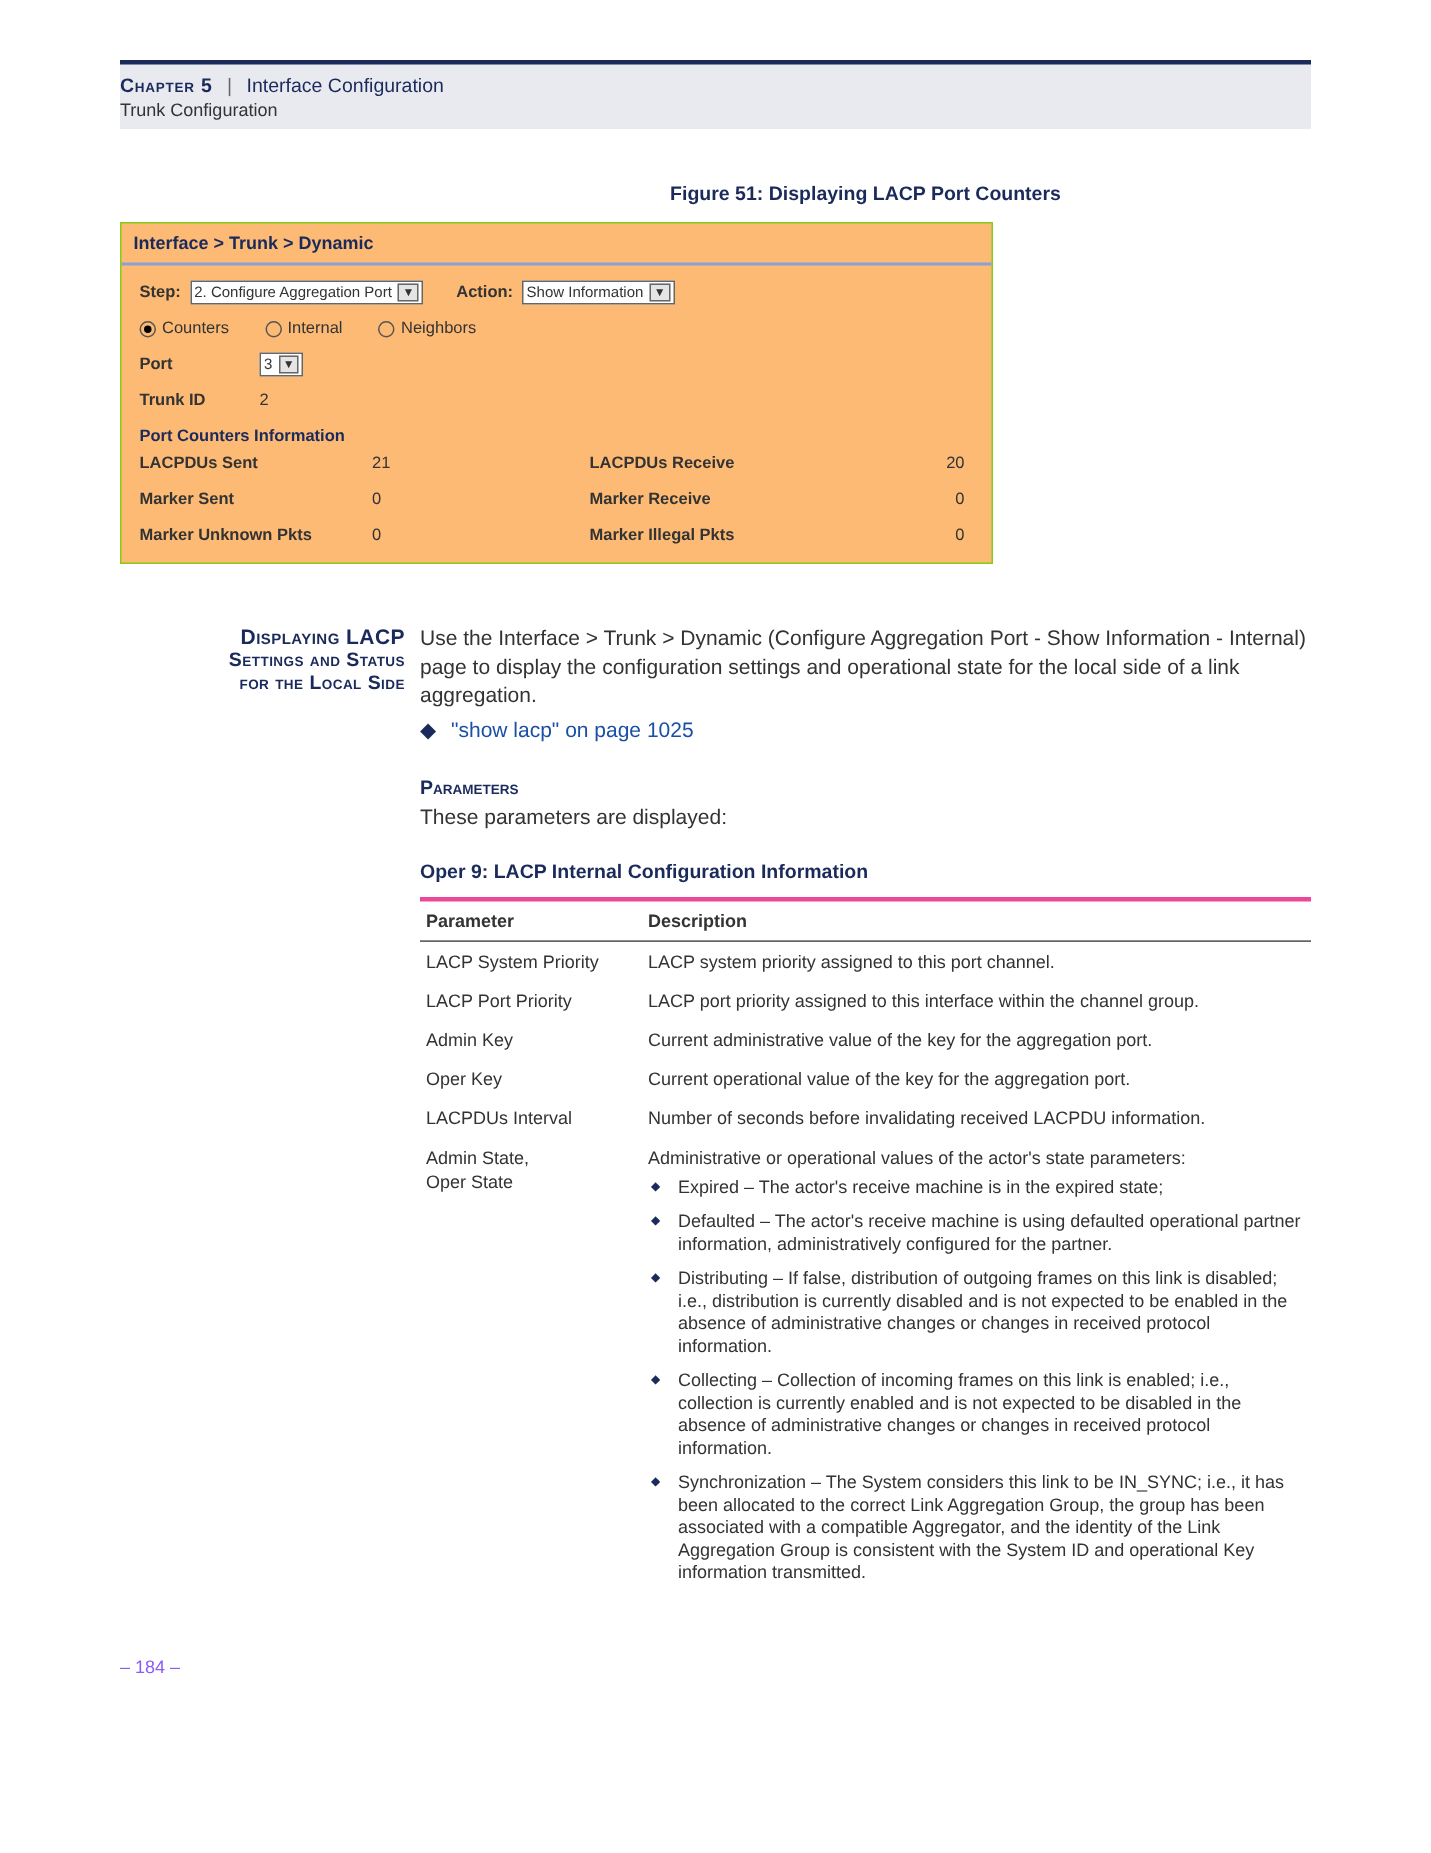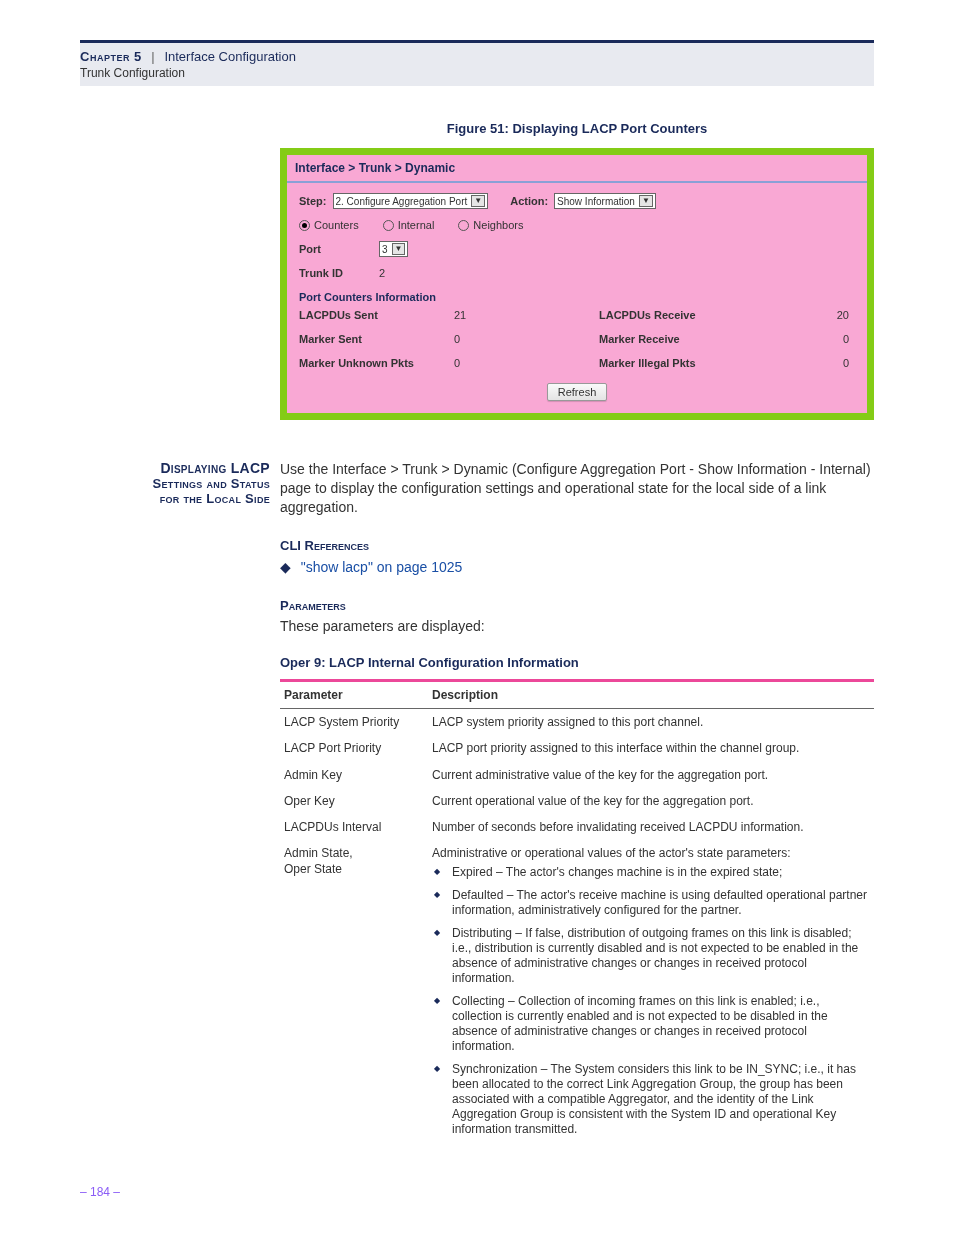--- a/index.html
+++ b/index.html
@@ -42,23 +42,22 @@
     margin-top: 2px;
   }
   .fig-caption {
     color: #1a2a5a;
     font-weight: bold;
     font-size: 13px;
     margin: 0 0 12px 200px;
     text-align: center;
   }
   .screenshot-box {
-    margin-left: 200px;
-    border: 7px solid #84cc16;
-    background: #f9a8d4;
+    border: 1px solid #84cc16;
+    background: #fdba74;
     width: 580px;
     font-family: Arial, sans-serif;
     font-size: 11px;
   }
   .ss-breadcrumb {
     color: #1a2a5a;
     font-weight: bold;
     padding: 6px 8px 6px 8px;
     border-bottom: 2px solid #8aa0d6;
     font-size: 12px;
@@ -309,36 +308,32 @@
         <span class="cval">0</span>
         <span class="clabel-r">Marker Receive</span>
         <span class="cval-r">0</span>
 
         <span class="clabel">Marker Unknown Pkts</span>
         <span class="cval">0</span>
         <span class="clabel-r">Marker Illegal Pkts</span>
         <span class="cval-r">0</span>
       </div>
 
-      <div class="refresh-row">
-        <span class="refresh-btn">Refresh</span>
-      </div>
     </div>
   </div>
 
   <div class="side-layout">
     <div class="side-heading">
       <div><span class="bigcap">Displaying LACP</span></div>
       <div><span>Settings and Status</span></div>
       <div><span>for the Local Side</span></div>
     </div>
     <div class="main-col">
       <div>Use the Interface &gt; Trunk &gt; Dynamic (Configure Aggregation Port - Show Information - Internal) page to display the configuration settings and operational state for the local side of a link aggregation.</div>
 
-      <div class="sub-heading">CLI References</div>
       <div style="margin-top:4px;">
         <span class="diamond">◆</span>
         <span class="cli-link">"show lacp" on page 1025</span>
       </div>
 
       <div class="sub-heading">Parameters</div>
       <div style="margin-top:2px;">These parameters are displayed:</div>
 
       <div class="tbl-caption">Oper 9: LACP Internal Configuration Information</div>
 
@@ -372,21 +367,21 @@
             <td>Number of seconds before invalidating received LACPDU information.</td>
           </tr>
           <tr>
             <td>
               <div>Admin State,</div>
               <div>Oper State</div>
             </td>
             <td>
               <div>Administrative or operational values of the actor's state parameters:</div>
               <ul class="state-list" id="state-list">
-                <li>Expired – The actor's changes machine is in the expired state;</li>
+                <li>Expired – The actor's receive machine is in the expired state;</li>
                 <li>Defaulted – The actor's receive machine is using defaulted operational partner information, administratively configured for the partner.</li>
                 <li>Distributing – If false, distribution of outgoing frames on this link is disabled; i.e., distribution is currently disabled and is not expected to be enabled in the absence of administrative changes or changes in received protocol information.</li>
                 <li>Collecting – Collection of incoming frames on this link is enabled; i.e., collection is currently enabled and is not expected to be disabled in the absence of administrative changes or changes in received protocol information.</li>
                 <li>Synchronization – The System considers this link to be IN_SYNC; i.e., it has been allocated to the correct Link Aggregation Group, the group has been associated with a compatible Aggregator, and the identity of the Link Aggregation Group is consistent with the System ID and operational Key information transmitted.</li>
               </ul>
             </td>
           </tr>
         </tbody>
       </table>
 

